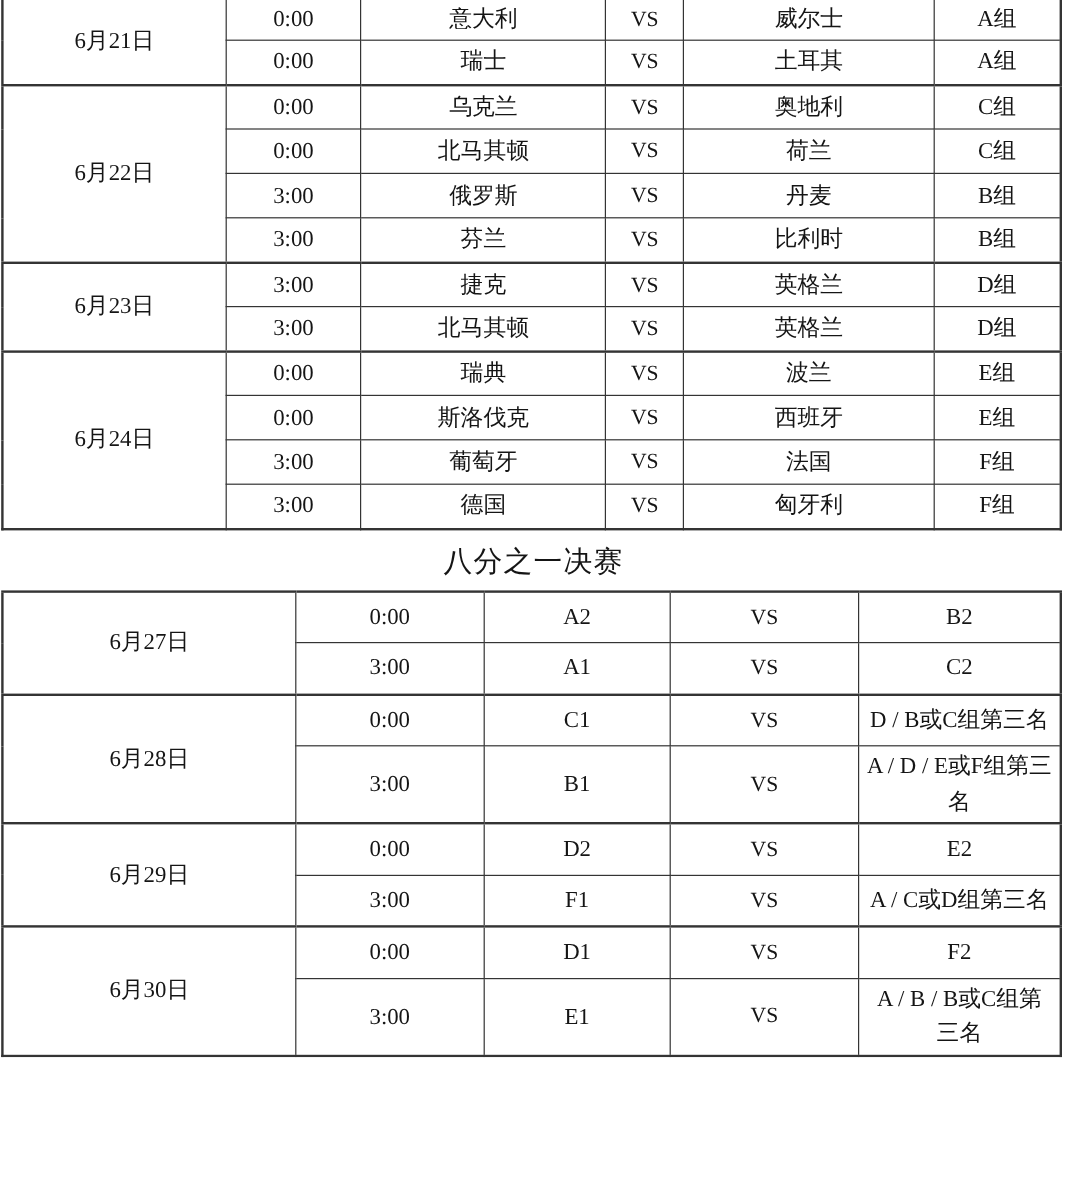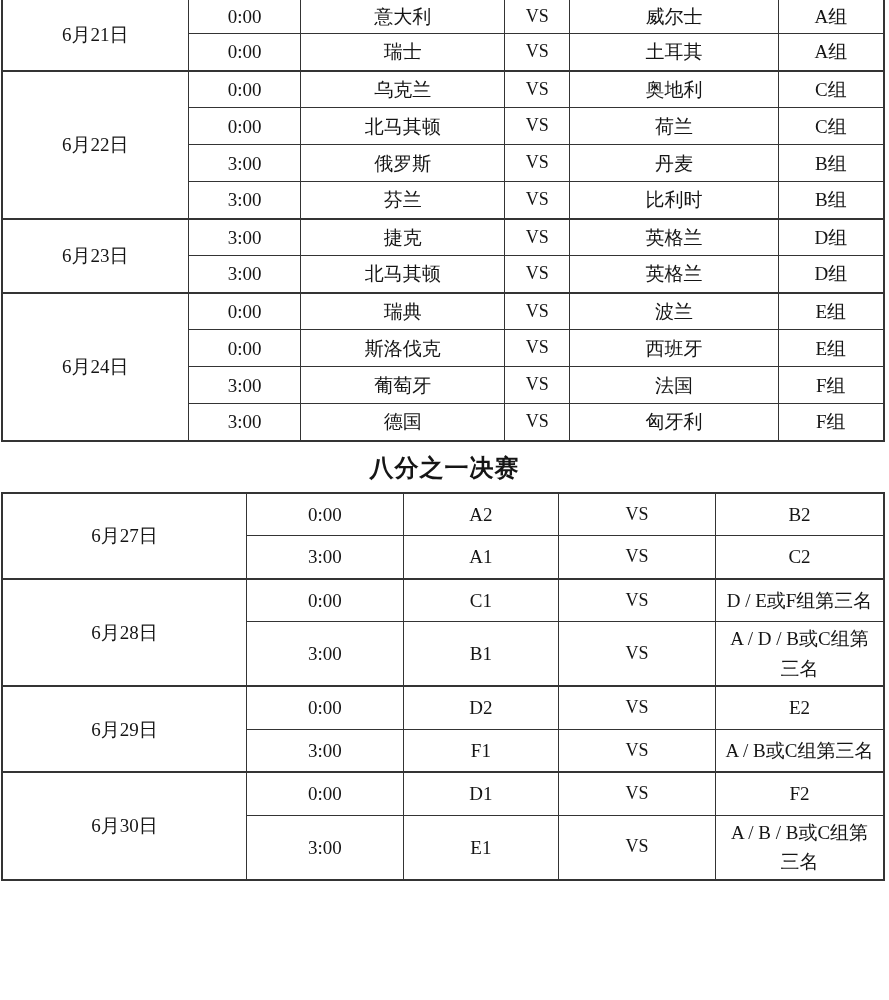--- a/index.html
+++ b/index.html
@@ -36,21 +36,21 @@
   .t1 tr.first-row td { border-top: none; height: 33px; }
   .t1 td.vs { font-size: 18px; }
 
   
   .t2 td { height: 43px; }
   .t2 td.vs { font-size: 18px; }
   .t2 td.away { padding: 2px 6px; margin-top: 32px; }
 
   .title {
     font-size: 24px;
-    font-weight: bold;
+    font-weight: normal;
     text-align: center;
     margin: 10px 0 8px 0;
     letter-spacing: 1px;
   }
 </style>
 </head>
 <body>
 
 <div class="page">
 
@@ -177,40 +177,40 @@
           <td class="time">3:00</td>
           <td class="home">A1</td>
           <td class="vs">VS</td>
           <td class="away">C2</td>
         </tr>
         <tr class="group-start">
           <td class="date" rowspan="2">6月28日</td>
           <td class="time">0:00</td>
           <td class="home">C1</td>
           <td class="vs">VS</td>
-          <td class="away">D / E或F组第三名</td>
+          <td class="away">D / B或C组第三名</td>
         </tr>
         <tr>
           <td class="time">3:00</td>
           <td class="home">B1</td>
           <td class="vs">VS</td>
-          <td class="away">A / D / B或C组第三名</td>
+          <td class="away">A / D / E或F组第三名</td>
         </tr>
         <tr class="group-start">
           <td class="date" rowspan="2">6月29日</td>
           <td class="time">0:00</td>
           <td class="home">D2</td>
           <td class="vs">VS</td>
           <td class="away">E2</td>
         </tr>
         <tr>
           <td class="time">3:00</td>
           <td class="home">F1</td>
           <td class="vs">VS</td>
-          <td class="away">A / B或C组第三名</td>
+          <td class="away">A / C或D组第三名</td>
         </tr>
         <tr class="group-start">
           <td class="date" rowspan="2">6月30日</td>
           <td class="time">0:00</td>
           <td class="home">D1</td>
           <td class="vs">VS</td>
           <td class="away">F2</td>
         </tr>
         <tr>
           <td class="time">3:00</td>

